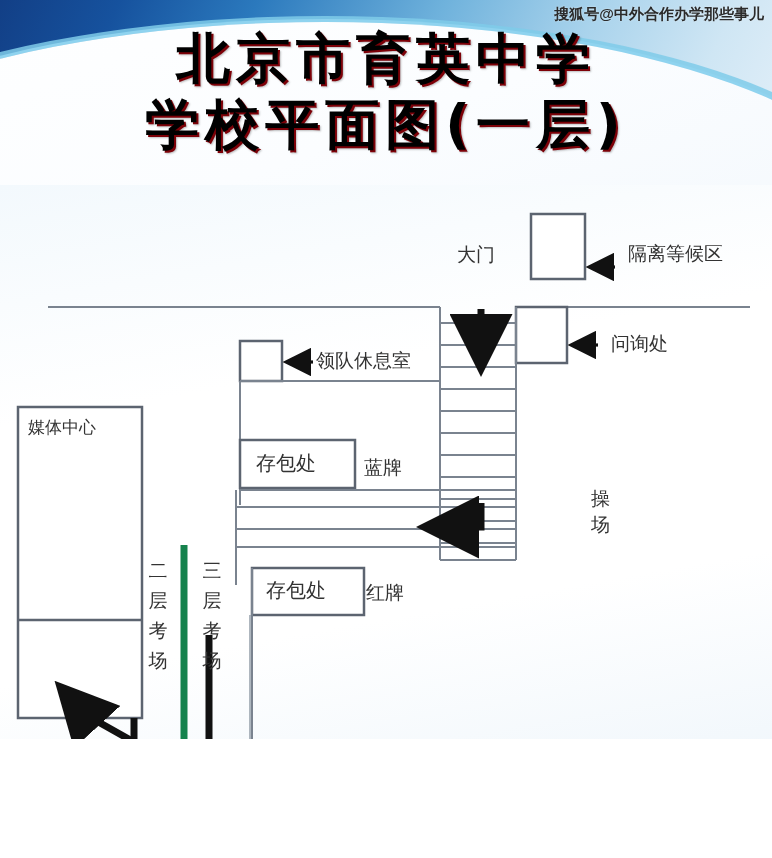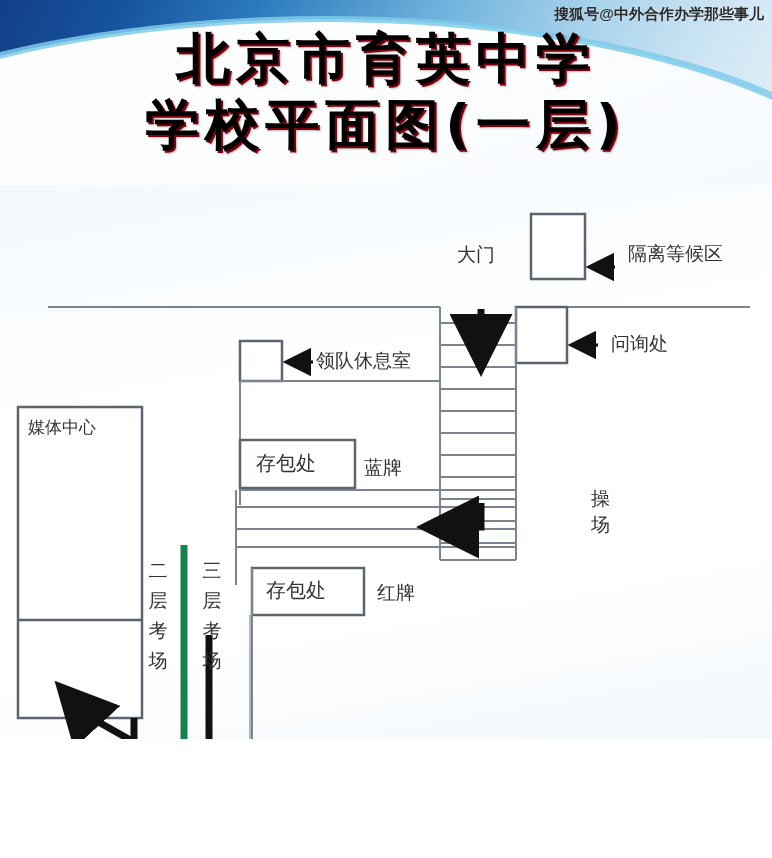--- a/index.html
+++ b/index.html
@@ -218,21 +218,21 @@
     <div class="lbl" style="left:611px; top:148px;">问询处</div>
 
     <div class="lbl" style="left:316px; top:165px;">领队休息室</div>
 
     <div class="lbl lbl-small" style="left:256px; top:268px;">存包处</div>
 
     <div class="lbl" style="left:364px; top:272px;">蓝牌</div>
 
     <div class="lbl lbl-small" style="left:266px; top:395px;">存包处</div>
 
-    <div class="lbl" style="left:366px; top:397px;padding-left:11px;">红牌</div>
+    <div class="lbl" style="left:366px; top:397px;">红牌</div>
 
     <div class="lbl-v" style="left:588px; top:300px;text-align:right;">操场</div>
 
     <div class="lbl" style="left:28px; top:232px; font-size:17px;">媒体中心</div>
 
 
     <div class="lbl-v" style="left:147px; top:370px; line-height:30px;"><span>二层</span><span>考场</span></div>
 
     <div class="lbl-v" style="left:201px; top:370px; line-height:30px;"><span>三层</span><span>考场</span></div>
 

